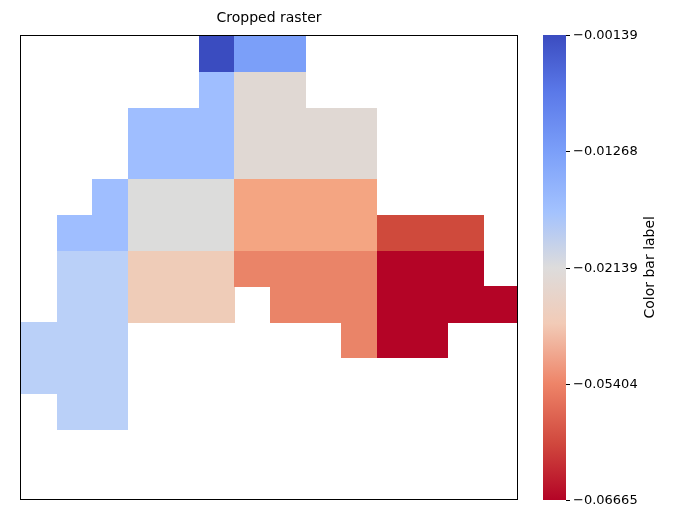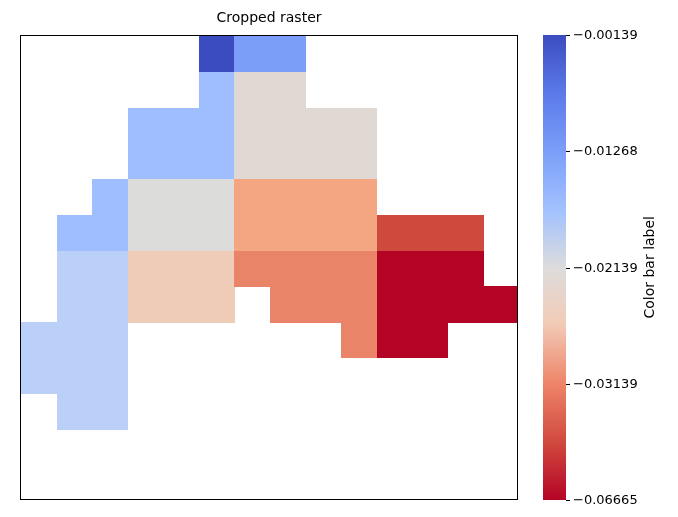--- a/index.html
+++ b/index.html
@@ -141,21 +141,21 @@
 
   <div id="colorbar-axes">
     <div id="colorbar-gradient" style="background: linear-gradient(rgb(59, 76, 192) 0%, rgb(90, 120, 232) 12%, rgb(123, 159, 249) 25%, rgb(163, 194, 254) 38%, rgb(221, 220, 220) 50%, rgb(242, 203, 183) 62%, rgb(238, 132, 104) 75%, rgb(208, 71, 61) 88%, rgb(180, 4, 38) 100%);"></div>
   <div class="cb-tick" style="top: 0px;"></div>
       <div class="cb-ticklabel" style="top: 0px;">−0.00139</div>
       <div class="cb-tick" style="top: 116.25px;"></div>
       <div class="cb-ticklabel" style="top: 116.25px;">−0.01268</div>
       <div class="cb-tick" style="top: 232.5px;"></div>
       <div class="cb-ticklabel" style="top: 232.5px;">−0.02139</div>
       <div class="cb-tick" style="top: 348.75px;"></div>
-      <div class="cb-ticklabel" style="top: 348.75px;">−0.03139</div>
+      <div class="cb-ticklabel" style="top: 348.75px;">−0.05404</div>
       <div class="cb-tick" style="top: 465px;"></div>
       <div class="cb-ticklabel" style="top: 465px;">−0.06665</div>
     </div>
 
   <div id="colorbar-label">
     <span>Color bar label</span>
   </div>
 
 </div>
 

